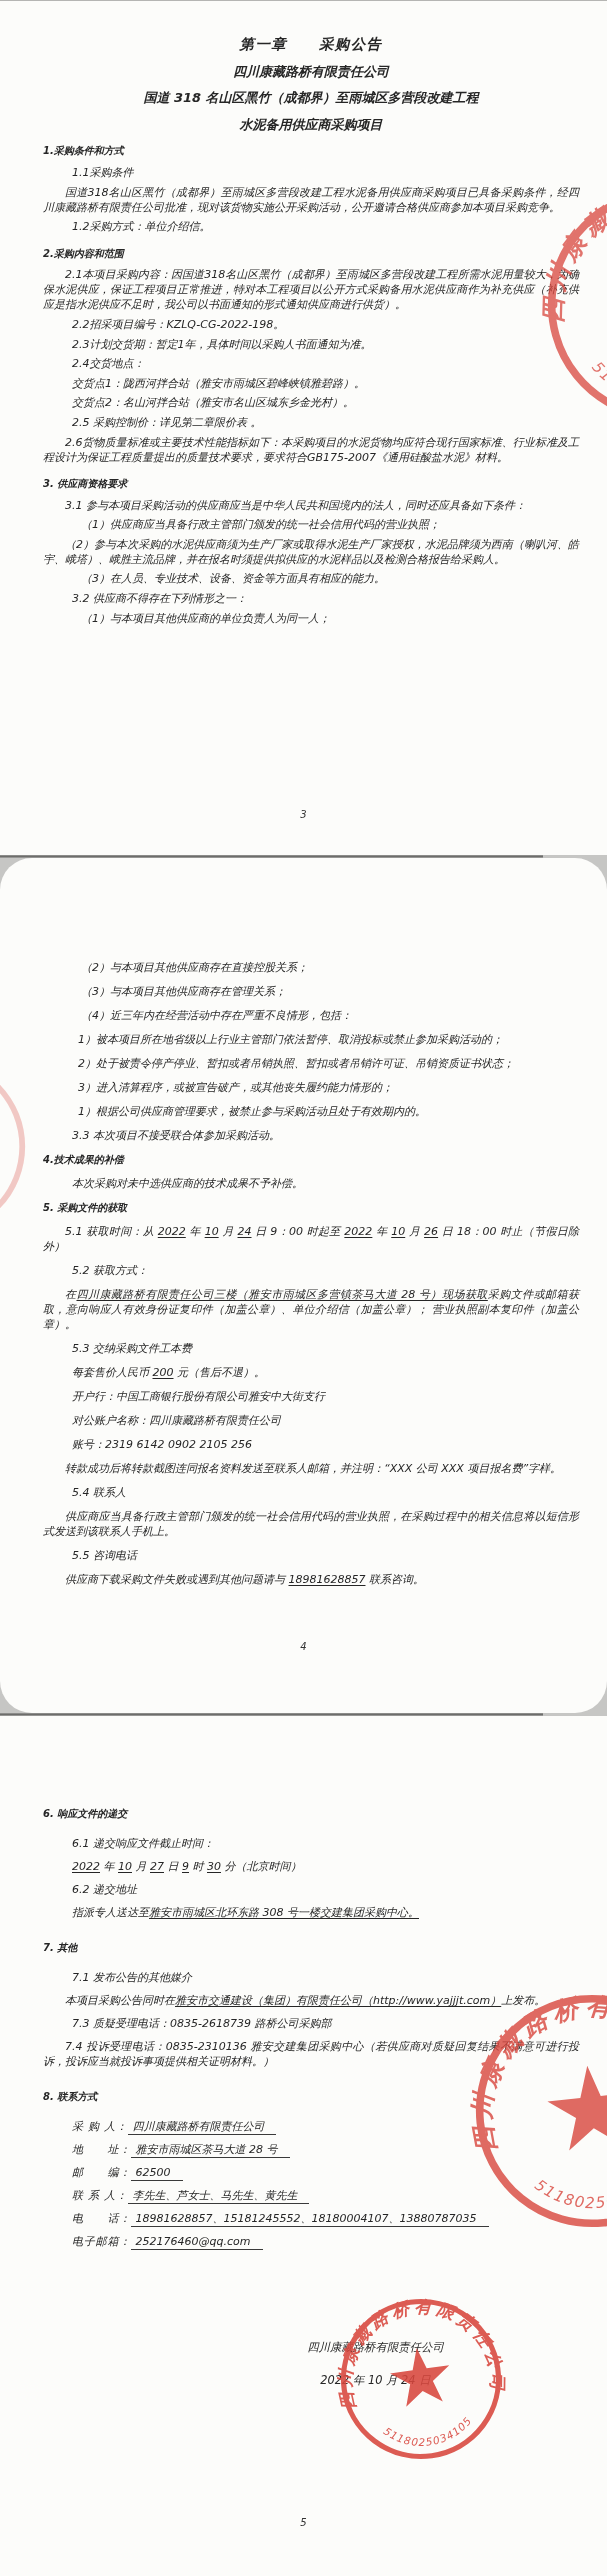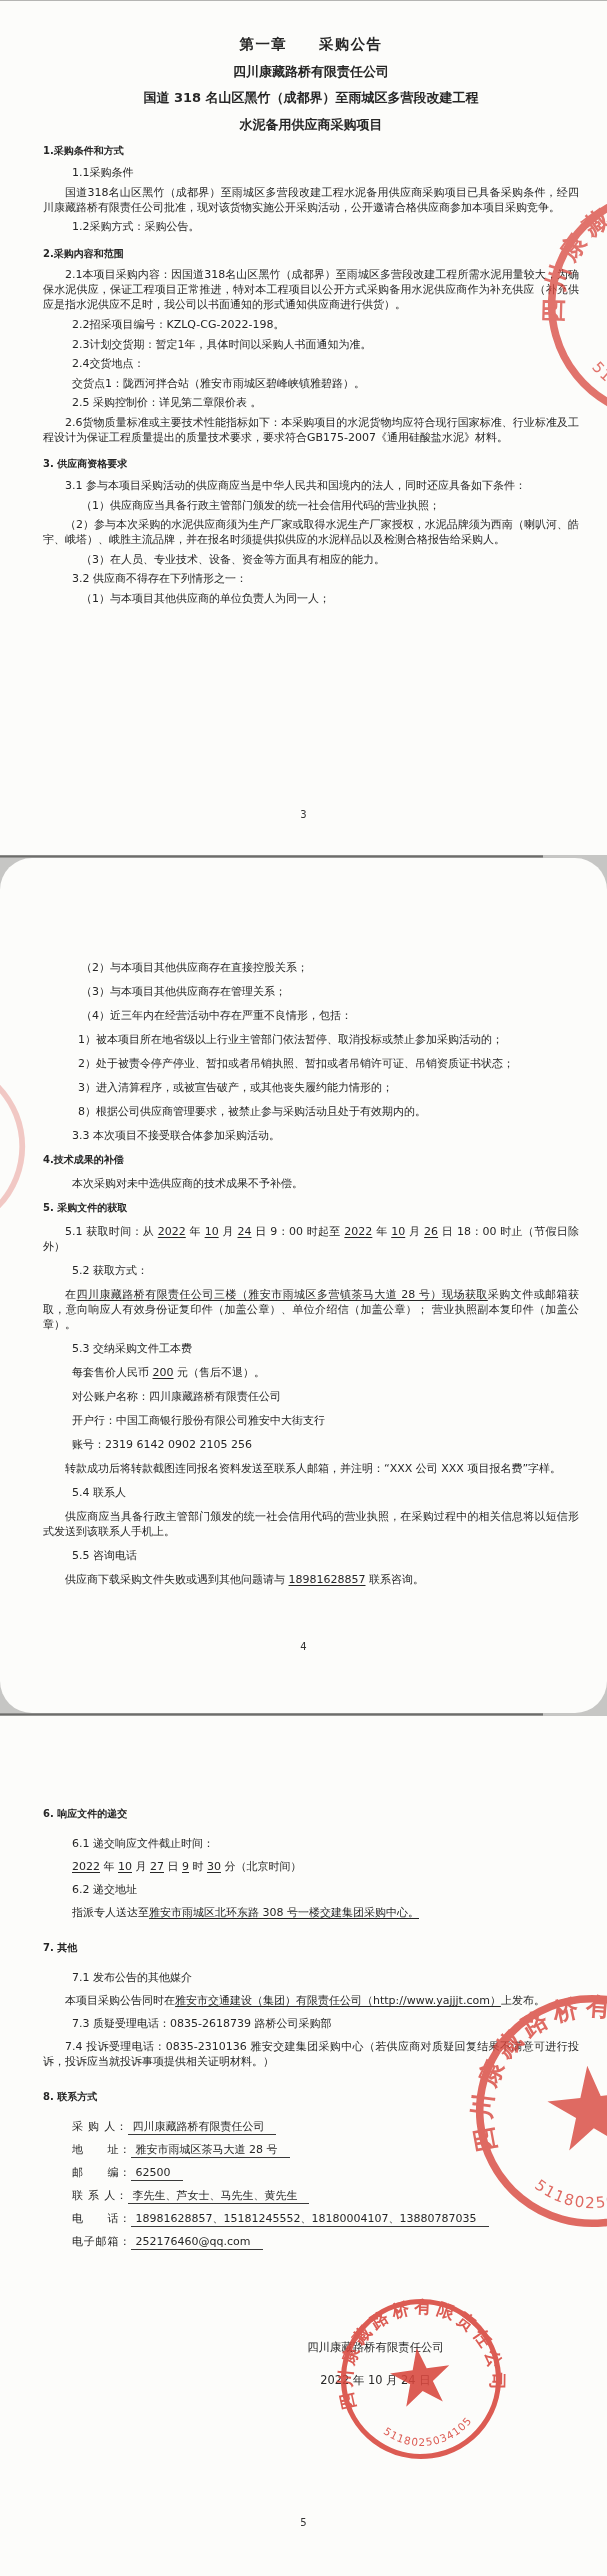--- a/index.html
+++ b/index.html
@@ -1,17 +1,17 @@
 <!DOCTYPE html>
 <html style="font-size:12px"><head>
 <meta charset="utf-8">
 <style>
   html,body{margin:0;padding:0;}
   body{width:607px;background:#c6c6c4;font-family:"DejaVu Sans",sans-serif;}
-  .doc{width:543px;}
+  .doc{width:543px;font-style:italic;}
   .page{position:relative;width:607px;background:#fcfcfa;overflow:hidden;color:#262626;box-sizing:border-box;}
   .page1{height:855px;padding-top:36px;border-top:1.5px solid #b5b5b3;}
   .page2{height:855px;padding-top:93px;border-radius:32px;}
   .page3{height:861px;padding-top:70px;}
   .sep{height:3px;background:linear-gradient(180deg,#9a9a98,#6d6d6b 50%,#aaaaa8);}
   .blocks{padding:0 28px 0 43px;position:relative;z-index:2;}
   .blk{font-size:11px;line-height:15px;margin:4.6px 0;}
   .page2 .blk{margin:9px 0;}
   .page3 .blk{margin:8px 0;}
   .t-chapter{text-align:center;font-weight:bold;font-size:14.4px;letter-spacing:1.5px;margin:0 0 12px;}
@@ -50,27 +50,28 @@
 
   <section class="page page1">
     <div class="blocks">
         <div class="blk t-chapter">第一章　　采购公告</div>
         <div class="blk t-sub">四川康藏路桥有限责任公司</div>
         <div class="blk t-sub">国道 318 名山区黑竹（成都界）至雨城区多营段改建工程</div>
         <div class="blk t-sub">水泥备用供应商采购项目</div>
         <div class="blk h1">1.采购条件和方式</div>
         <div class="blk sub">1.1采购条件</div>
         <div class="blk para">国道318名山区黑竹（成都界）至雨城区多营段改建工程水泥备用供应商采购项目已具备采购条件，经四川康藏路桥有限责任公司批准，现对该货物实施公开采购活动，公开邀请合格供应商参加本项目采购竞争。</div>
-        <div class="blk sub">1.2采购方式：采购公告。</div>
+        <div class="blk sub">1.2采购方式：单位介绍信。</div>
         <div class="blk h1">2.采购内容和范围</div>
         <div class="blk para">2.1本项目采购内容：因国道318名山区黑竹（成都界）至雨城区多营段改建工程所需水泥用量较大，为确保水泥供应，保证工程项目正常推进，特对本工程项目以公开方式采购备用水泥供应商作为补充供应（补充供应是指水泥供应不足时，我公司以书面通知的形式通知供应商进行供货）。</div>
         <div class="blk sub">2.2招采项目编号：KZLQ-CG-2022-198。</div>
         <div class="blk sub">2.3计划交货期：暂定1年，具体时间以采购人书面通知为准。</div>
         <div class="blk sub">2.4交货地点：</div>
         <div class="blk sub">交货点1：陇西河拌合站（雅安市雨城区碧峰峡镇雅碧路）。</div>
+        <div class="blk sub">交货点2：名山河拌合站（雅安市名山区城东乡金光村）。</div>
         <div class="blk sub">2.5 采购控制价：详见第二章限价表 。</div>
         <div class="blk para">2.6货物质量标准或主要技术性能指标如下：本采购项目的水泥货物均应符合现行国家标准、行业标准及工程设计为保证工程质量提出的质量技术要求，要求符合GB175-2007《通用硅酸盐水泥》材料。</div>
         <div class="blk h1">3. 供应商资格要求</div>
         <div class="blk para">3.1 参与本项目采购活动的供应商应当是中华人民共和国境内的法人，同时还应具备如下条件：</div>
         <div class="blk sub2">（1）供应商应当具备行政主管部门颁发的统一社会信用代码的营业执照；</div>
         <div class="blk para">（2）参与本次采购的水泥供应商须为生产厂家或取得水泥生产厂家授权，水泥品牌须为西南（喇叭河、皓宇、峨塔）、峨胜主流品牌，并在报名时须提供拟供应的水泥样品以及检测合格报告给采购人。</div>
         <div class="blk sub2">（3）在人员、专业技术、设备、资金等方面具有相应的能力。</div>
         <div class="blk sub">3.2 供应商不得存在下列情形之一：</div>
         <div class="blk sub2">（1）与本项目其他供应商的单位负责人为同一人；</div>
       </div>
@@ -88,32 +89,32 @@
   <div class="sep"></div>
 
   <section class="page page2">
     <div class="blocks">
         <div class="blk sub2">（2）与本项目其他供应商存在直接控股关系；</div>
         <div class="blk sub2">（3）与本项目其他供应商存在管理关系；</div>
         <div class="blk sub2">（4）近三年内在经营活动中存在严重不良情形，包括：</div>
         <div class="blk sub0">1）被本项目所在地省级以上行业主管部门依法暂停、取消投标或禁止参加采购活动的；</div>
         <div class="blk sub0">2）处于被责令停产停业、暂扣或者吊销执照、暂扣或者吊销许可证、吊销资质证书状态；</div>
         <div class="blk sub0">3）进入清算程序，或被宣告破产，或其他丧失履约能力情形的；</div>
-        <div class="blk sub0">8）根据公司供应商管理要求，被禁止参与采购活动且处于有效期内的。</div>
+        <div class="blk sub0">1）根据公司供应商管理要求，被禁止参与采购活动且处于有效期内的。</div>
         <div class="blk sub">3.3 本次项目不接受联合体参加采购活动。</div>
         <div class="blk h1">4.技术成果的补偿</div>
         <div class="blk sub">本次采购对未中选供应商的技术成果不予补偿。</div>
         <div class="blk h1">5. 采购文件的获取</div>
         <div class="blk para">5.1 获取时间：从 <u>2022</u> 年 <u>10</u> 月 <u>24</u> 日 9：00 时起至 <u>2022</u> 年 <u>10</u> 月 <u>26</u> 日 18：00 时止（节假日除外）</div>
         <div class="blk sub">5.2 获取方式：</div>
         <div class="blk para">在<u>四川康藏路桥有限责任公司三楼（雅安市雨城区多营镇茶马大道 28 号）现场获取</u>采购文件或邮箱获取，意向响应人有效身份证复印件（加盖公章）、单位介绍信（加盖公章）； 营业执照副本复印件（加盖公章）。</div>
         <div class="blk sub">5.3 交纳采购文件工本费</div>
         <div class="blk sub">每套售价人民币 <u>200</u> 元（售后不退）。</div>
+        <div class="blk sub">开户行：中国工商银行股份有限公司雅安中大街支行</div>
         <div class="blk sub">对公账户名称：四川康藏路桥有限责任公司</div>
-        <div class="blk sub">开户行：中国工商银行股份有限公司雅安中大街支行</div>
         <div class="blk sub">账号：2319 6142 0902 2105 256</div>
         <div class="blk para">转款成功后将转款截图连同报名资料发送至联系人邮箱，并注明：“XXX 公司 XXX 项目报名费”字样。</div>
         <div class="blk sub">5.4 联系人</div>
         <div class="blk para">供应商应当具备行政主管部门颁发的统一社会信用代码的营业执照，在采购过程中的相关信息将以短信形式发送到该联系人手机上。</div>
         <div class="blk sub">5.5 咨询电话</div>
         <div class="blk para">供应商下载采购文件失败或遇到其他问题请与 <u>18981628857</u> 联系咨询。</div>
       </div>
     <div class="pagenum">4</div>
     <svg class="seal seal-p2" viewBox="0 0 340 340">
       <circle cx="170" cy="170" r="148" fill="none" stroke-width="10"></circle>

